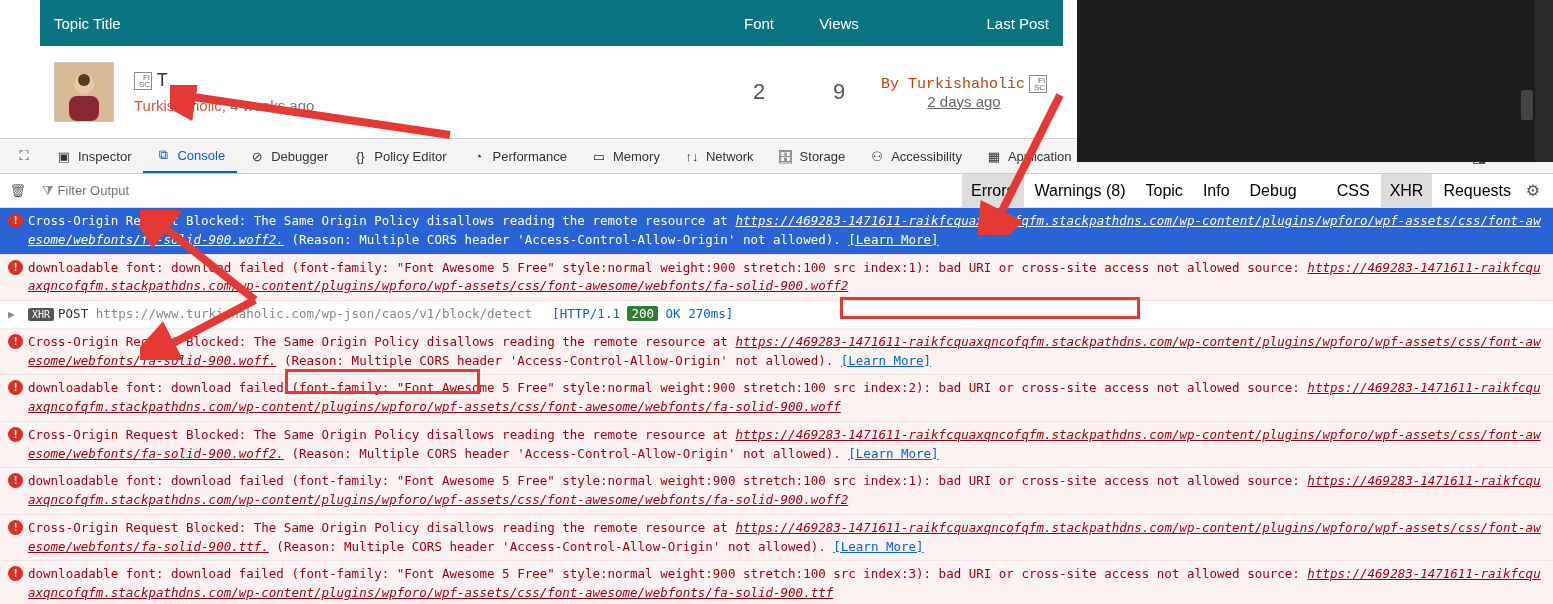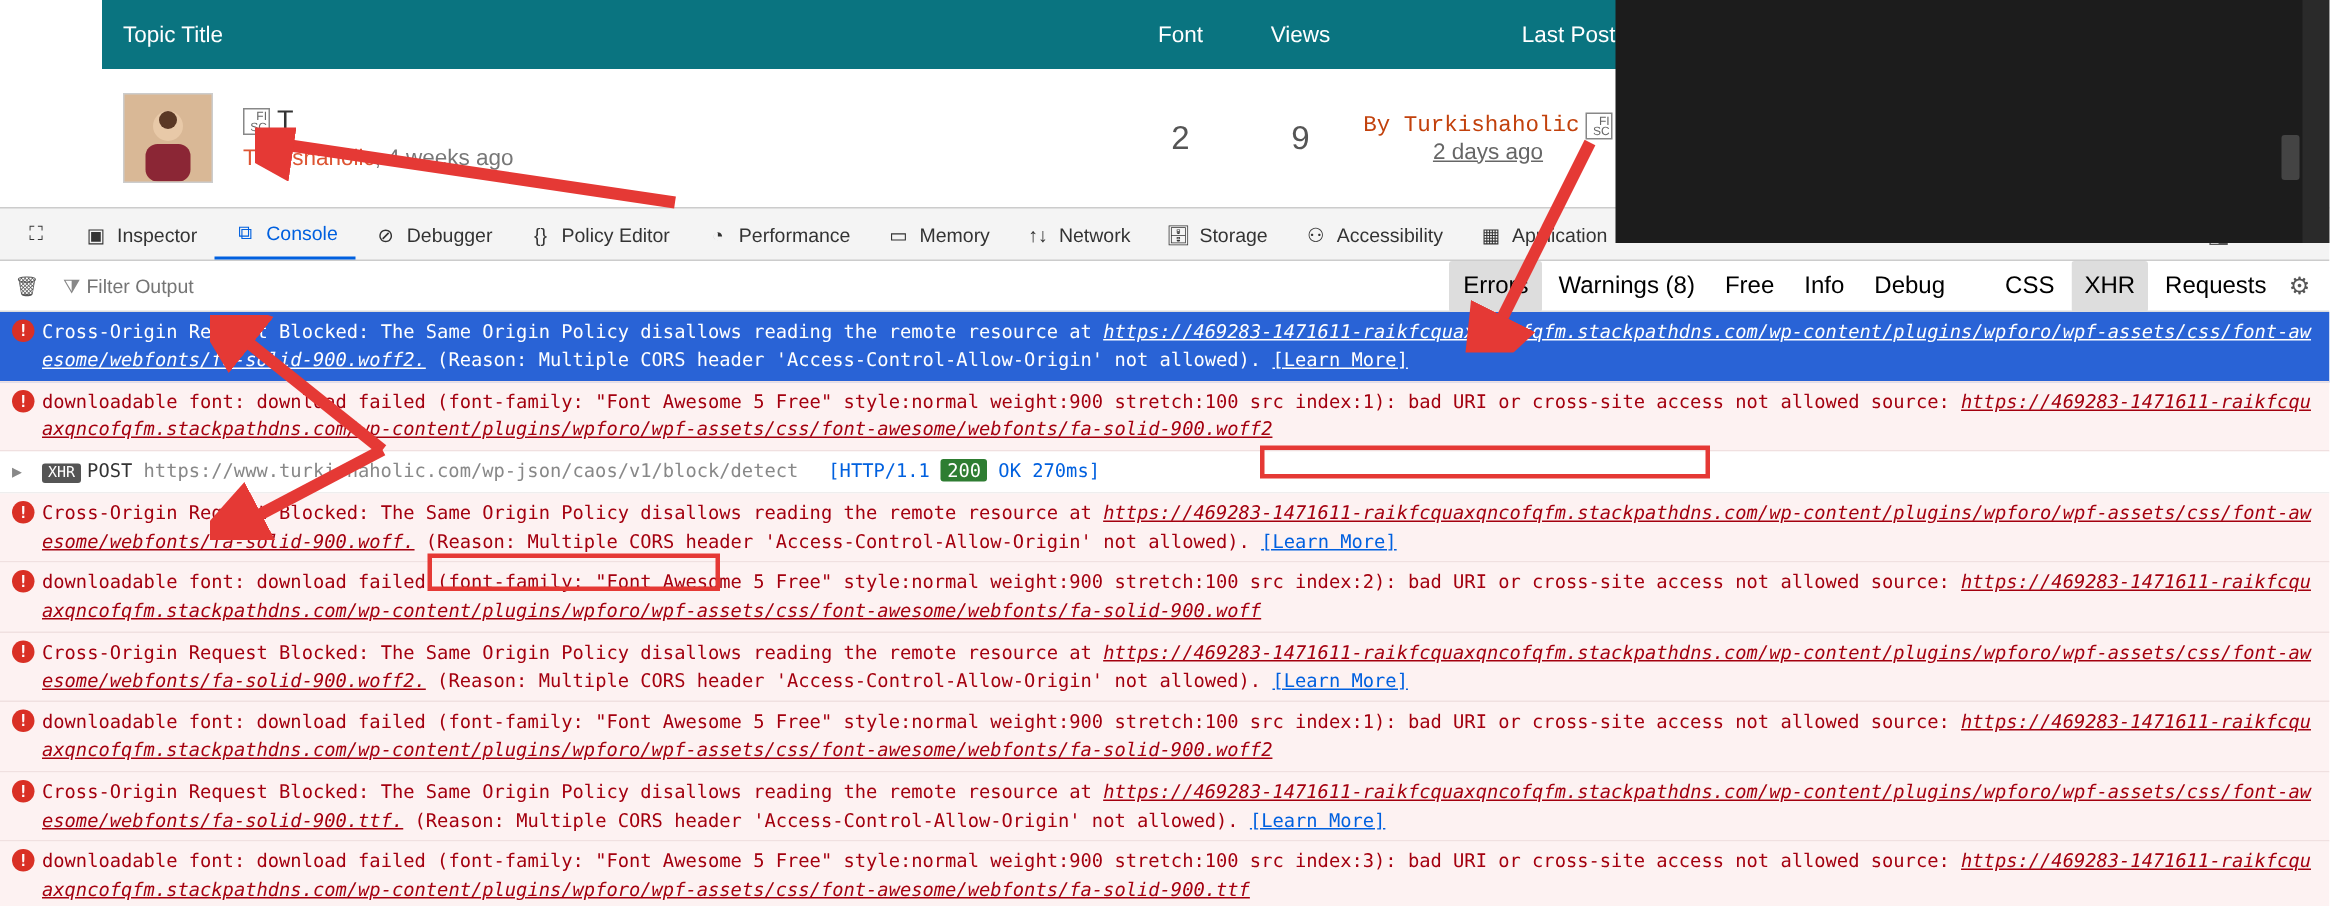--- a/index.html
+++ b/index.html
@@ -1,18 +1,18 @@
 <!DOCTYPE html>
 <html><head>
 <meta charset="utf-8">
 <style>
 * { box-sizing: border-box; margin: 0; padding: 0; }
 body { font-family: -apple-system, BlinkMacSystemFont, "Segoe UI", Arial, sans-serif; font-size: 13px; background: #fff; position: relative; }
 
-.top-area { position: relative; padding-left: 28px; }
+.top-area { position: relative; }
 .dark-panel { position: absolute; right: 0; top: 0; width: 476px; height: 162px; background: #1c1c1c; border-right: 18px solid #2a2a2a; }
 .dark-scroll { position: absolute; right: 2px; top: 90px; width: 12px; height: 30px; background: #444; border-radius: 2px; }
 
 .forum { width: 1063px; padding: 0 0 0 40px; }
 .forum-header { background: #0a7480; color: #fff; display: flex; align-items: center; height: 46px; padding: 0 14px; font-size: 15px; }
 .fh-title { flex: 1; }
 .fh-col { width: 80px; text-align: center; }
 .fh-last { width: 170px; text-align: right; }
 
 .forum-row { display: flex; align-items: center; padding: 16px 14px; }
@@ -161,21 +161,21 @@
 
 <div class="filter-bar">
   <div class="trash-btn">🗑</div>
   <div class="filter-input-wrap">
     <span>⧩</span>
     <input style="border: none; background: transparent; outline: none; width: 120px; font-size: 13px;" placeholder="Filter Output">
   </div>
   <div class="fb-spacer"></div>
   <div class="fb-btn active">Errors</div>
   <div class="fb-btn">Warnings (8)</div>
-  <div class="fb-btn">Free</div>
+  <div class="fb-btn">Topic</div>
   <div class="fb-btn">Info</div>
   <div class="fb-btn">Debug</div>
   <div style="width:20px"></div>
   <div class="fb-btn">CSS</div>
   <div class="fb-btn active">XHR</div>
   <div class="fb-btn">Requests</div>
   <div class="fb-gear">⚙</div>
 </div>
 
 <div class="console" id="console-body">

